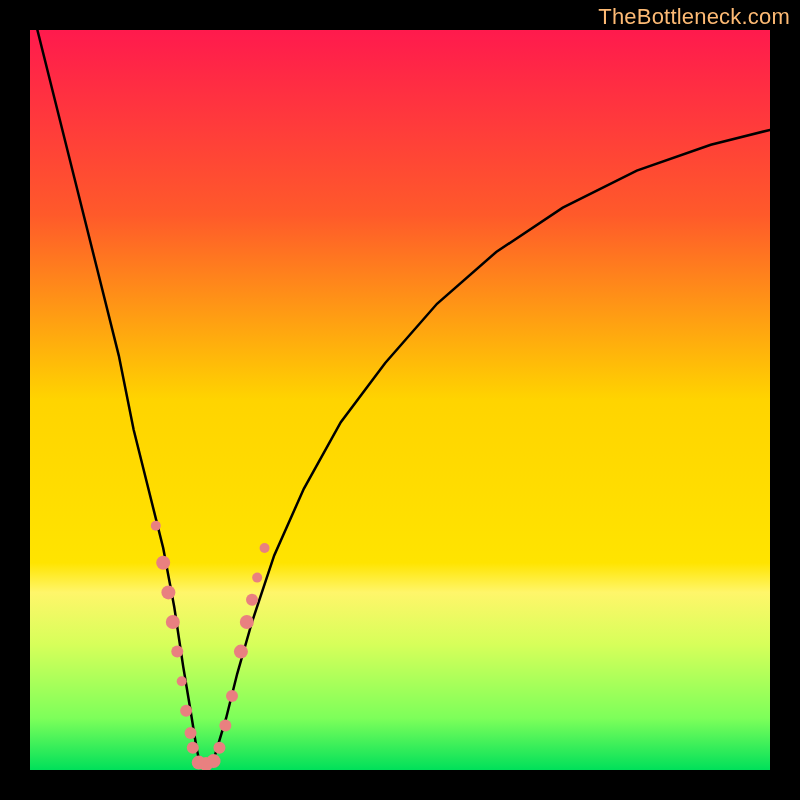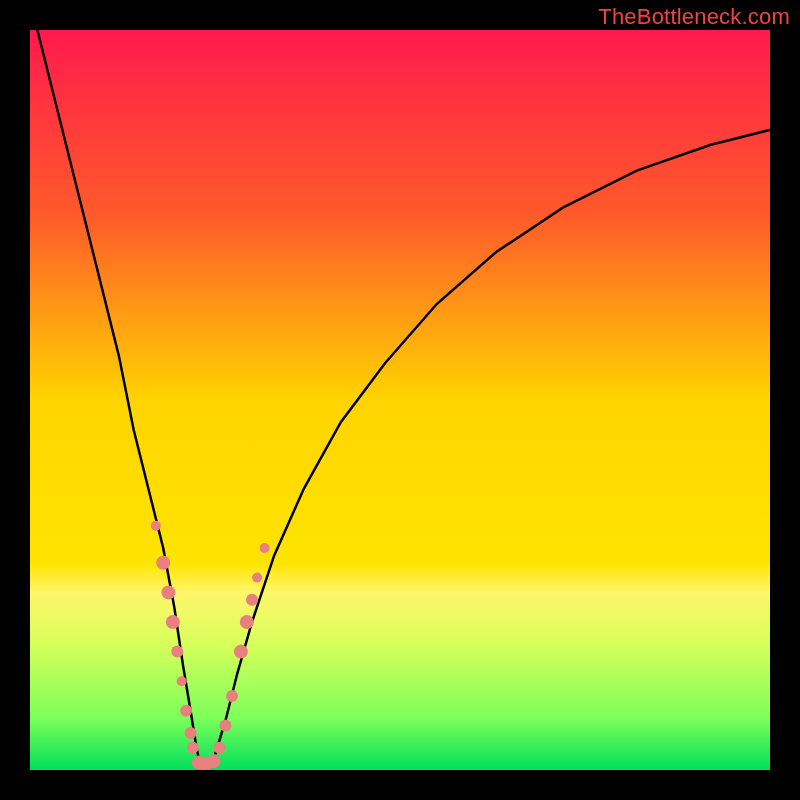--- a/index.html
+++ b/index.html
@@ -21,21 +21,21 @@
     left: 30px;
     top: 30px;
     width: 740px;
     height: 740px;
     overflow: hidden;
   }
   .watermark {
     position: absolute;
     top: 4px;
     right: 10px;
-    color: #ef4444;
+    color: #fdba74;
     font-size: 22px;
     font-weight: 500;
     letter-spacing: 0.2px;
   }
   svg {
     position: absolute;
     inset: 0;
   }
 </style>
 </head>

